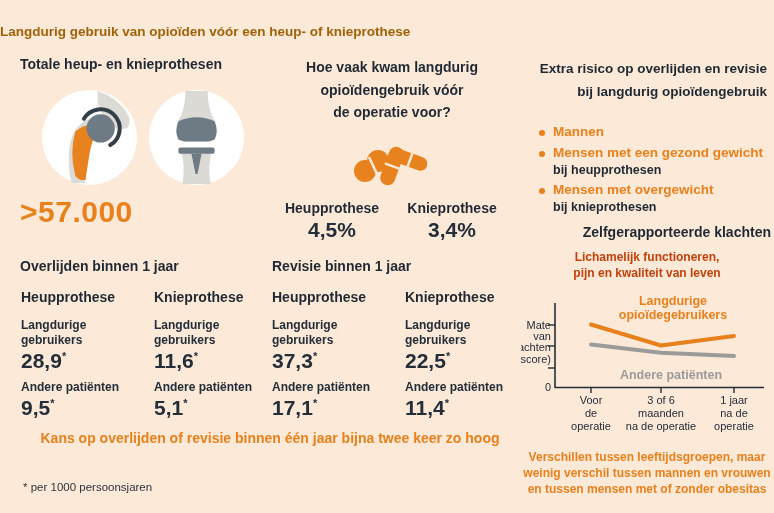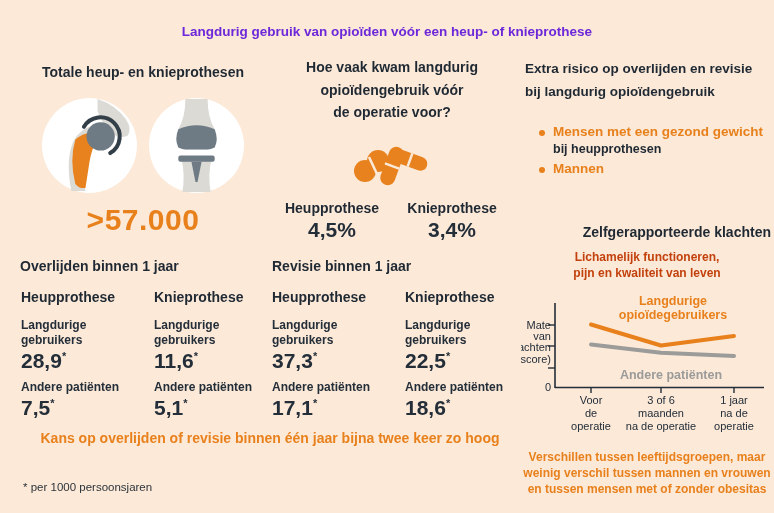--- a/index.html
+++ b/index.html
@@ -1,40 +1,40 @@
 <!DOCTYPE html>
 <html><head>
 <meta charset="utf-8">
 <style>
   html,body{margin:0;padding:0;background:#ffffff;}
   .stage{position:relative;width:774px;height:513px;background:#fce9d8;
          font-family:"Liberation Sans",sans-serif;color:#232e39;overflow:hidden;}
   .abs{position:absolute;}
 
-  .main-title{left:0;right:0;top:24px;text-align:center;font-size:13.5px;font-weight:bold;color:#6d28d9;}
-
-  
-  .sec-totals{left:20px;top:64px;width:246px;text-align:center;}
+  .main-title{left:0;right:0;top:24px;font-size:13.5px;font-weight:bold;color:#a16207;}
+
+  
+  .sec-totals{left:20px;top:56px;width:246px;}
   .sec-heading{font-size:14px;font-weight:bold;color:#1f2933;}
   .icon-row{display:flex;justify-content:center;gap:10px;margin-top:17px;}
   .round-icon{width:97px;height:97px;}
   .total-value{margin-top:9px;font-size:30px;font-weight:bold;color:#e8801c;letter-spacing:.5px;}
 
   
   .sec-prev{left:272px;top:56px;width:240px;text-align:center;}
   .prev-heading div{font-size:14px;font-weight:bold;line-height:1.62;color:#1f2933;}
   .pills-wrap{margin:10px auto 4px auto;width:84px;height:56px;}
   .prev-stats{display:flex;margin-top:2px;}
   .prev-cell{width:50%;}
   .prev-label{font-size:14px;font-weight:bold;color:#1f2933;}
   .prev-value{font-size:21px;font-weight:bold;color:#232e39;margin-top:2px;}
 
   
   .sec-risk{left:525px;top:58px;width:242px;}
-  .risk-heading{text-align:left;font-size:13.5px;font-weight:bold;line-height:1.7;color:#1f2933;}
+  .risk-heading{text-align:right;font-size:13.5px;font-weight:bold;line-height:1.7;color:#1f2933;}
   .risk-list{margin-top:20px;padding-left:14px;}
   .risk-item{display:flex;margin-bottom:4px;}
   .blt{width:6px;height:6px;border-radius:50%;background:#e8801c;margin:6px 8px 0 0;flex:none;}
   .risk-label{font-size:13.5px;font-weight:bold;color:#e8801c;line-height:1.25;}
   .risk-sub{font-size:12.5px;font-weight:bold;color:#1f2933;line-height:1.3;}
 
   
   .sec-stats{top:258px;text-align:left;}
   .sec-mort{left:20px;width:250px;}
   .sec-rev{left:272px;width:248px;}
@@ -137,42 +137,49 @@
 
   <div class="abs sec-risk">
     <div class="risk-heading">
       <div>Extra risico op overlijden en revisie</div>
       <div>bij langdurig opioïdengebruik</div>
     </div>
     <div class="risk-list">
       <div class="risk-item">
         <span class="blt"></span>
         <div>
+          <div class="risk-label">Mannen</div>
+        </div>
+      </div>
+      <div class="risk-item">
+        <span class="blt"></span>
+        <div>
           <div class="risk-label">Mensen met een gezond gewicht</div>
           <div class="risk-sub">bij heupprothesen</div>
         </div>
       </div>
       <div class="risk-item">
         <span class="blt"></span>
         <div>
-          <div class="risk-label">Mannen</div>
+          <div class="risk-label">Mensen met overgewicht</div>
+          <div class="risk-sub">bij knieprothesen</div>
         </div>
       </div>
     </div>
   </div>
 
   <div class="abs sec-stats sec-mort">
     <div class="sec-heading">Overlijden binnen 1 jaar</div>
     <div class="stat-cols">
       <div class="stat-col">
         <div class="stat-type">Heupprothese</div>
         <div class="stat-group-label">Langdurige gebruikers</div>
         <div class="stat-value"><span>28,9</span><sup>*</sup></div>
         <div class="stat-group-label g2">Andere patiënten</div>
-        <div class="stat-value"><span>7,5</span><sup>*</sup></div>
+        <div class="stat-value"><span>9,5</span><sup>*</sup></div>
       </div>
       <div class="stat-col">
         <div class="stat-type">Knieprothese</div>
         <div class="stat-group-label">Langdurige gebruikers</div>
         <div class="stat-value"><span>11,6</span><sup>*</sup></div>
         <div class="stat-group-label g2">Andere patiënten</div>
         <div class="stat-value"><span>5,1</span><sup>*</sup></div>
       </div>
     </div>
   </div>
@@ -185,21 +192,21 @@
         <div class="stat-group-label">Langdurige gebruikers</div>
         <div class="stat-value"><span>37,3</span><sup>*</sup></div>
         <div class="stat-group-label g2">Andere patiënten</div>
         <div class="stat-value"><span>17,1</span><sup>*</sup></div>
       </div>
       <div class="stat-col">
         <div class="stat-type">Knieprothese</div>
         <div class="stat-group-label">Langdurige gebruikers</div>
         <div class="stat-value"><span>22,5</span><sup>*</sup></div>
         <div class="stat-group-label g2">Andere patiënten</div>
-        <div class="stat-value"><span>18,6</span><sup>*</sup></div>
+        <div class="stat-value"><span>11,4</span><sup>*</sup></div>
       </div>
     </div>
   </div>
 
   <div class="abs conclusion">Kans op overlijden of revisie binnen één jaar bijna twee keer zo hoog</div>
   <div class="abs footnote">* per 1000 persoonsjaren</div>
 
   <div class="abs sec-compl-head">Zelfgerapporteerde klachten</div>
   <div class="abs sec-compl-sub">
     <div>Lichamelijk functioneren,</div>

